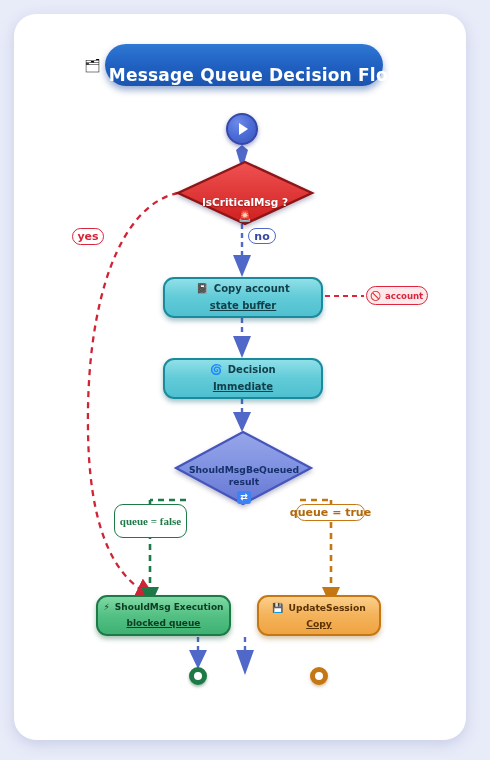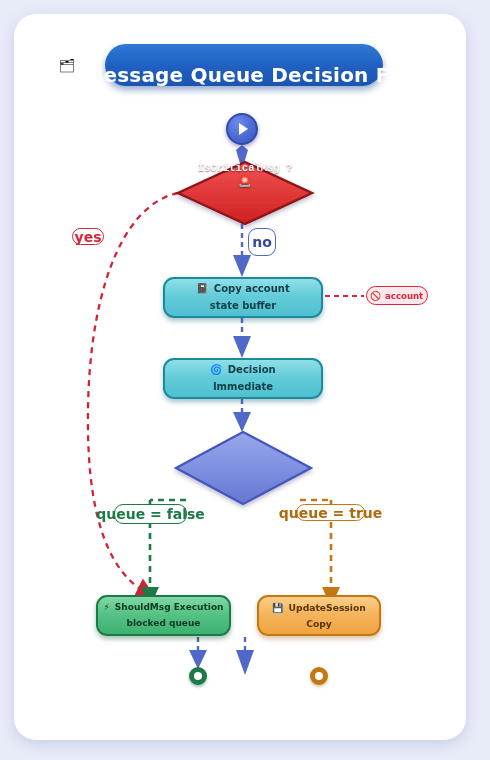--- a/index.html
+++ b/index.html
@@ -56,21 +56,21 @@
     justify-content: center;
     gap: 8px;
   }
   #title-banner .t-icon {
     font-size: 13px;
     line-height: 1;
     filter: saturate(1.1);
   }
   #title-banner .t-text {
     color: #ffffff;
-    font-size: 20px;
+    font-size: 17px;
     font-weight: bold;
     letter-spacing: 0.2px;
     white-space: nowrap;
     margin-top: 20px;
   }
 
   
   #start-node {
     position: absolute;
     left: 226px;
@@ -91,24 +91,23 @@
     border-left: 9px solid #ffffff;
     border-top: 6px solid transparent;
     border-bottom: 6px solid transparent;
     margin-left: 3px;
   }
 
   
   .diamond {
     position: absolute;
     display: flex;
-    align-items: flex-start;
+    align-items: flex-end;
     justify-content: center;
     z-index: 4;
-    font-family: Liberation Mono, monospace;
   }
   .diamond .dlabel {
     position: relative;
     text-align: center;
     line-height: 1.28;
     z-index: 2;
     pointer-events: none;
   }
 
   #diamond-critical {
@@ -153,21 +152,21 @@
     justify-content: center;
     text-align: center;
     z-index: 4;
   }
   .proc .line1 {
     display: flex;
     align-items: center;
     gap: 5px;
     white-space: nowrap;
   }
-  .proc .line2 { white-space: nowrap; }
+  .proc .line2 { white-space: nowrap; text-decoration: underline; }
 
   .proc-teal {
     background: linear-gradient(180deg, #8fe0e8 0%, #62cbd8 48%, #4fc0d0 100%);
     border: 2px solid #1a8a9c;
     box-shadow: 0 3px 5px rgba(20,100,115,0.38);
     color: #12404a;
     font-size: 10px;
     font-weight: bold;
     line-height: 1.65;
   }
@@ -197,36 +196,36 @@
   }
 
   
   .pill {
     position: absolute;
     background: #ffffff;
     border-radius: 9px;
     display: flex;
     align-items: center;
     justify-content: center;
-    font-size: 14px;
+    font-size: 11px;
     font-weight: bold;
     white-space: nowrap;
     z-index: 6;
   }
   #label-yes {
     left: 72px; top: 228px; width: 32px; height: 17px;
     border: 1.4px solid #d9253c; color: #d9253c;
   }
   #label-no {
-    left: 248px; top: 228px; width: 28px; height: 28px;
+    left: 248px; top: 228px; width: 28px; height: 16px;
     border: 1.4px solid #5068c8; color: #35479e;
   }
   #label-qfalse {
-    left: 114px; top: 504px; width: 73px; height: 20px;
-    border: 1.4px solid #1d7a47; color: #1d7a47;
+    left: 114px; top: 504px; width: 73px; height: 34px;
+    border: 1.4px solid #1d7a47; color: #1d7a47; font-family: Liberation Serif, serif;
   }
   #label-qtrue {
     left: 296px; top: 504px; width: 69px; height: 17px;
     border: 1.4px solid #c47712; color: #b06a0c;
   }
   #badge-blocked {
     left: 366px; top: 286px; width: 62px; height: 19px;
     border: 1.4px solid #e0243c; color: #d9253c;
     background: #fde8ec;
     border-radius: 10px;
@@ -373,20 +372,27 @@
   </div>
 
   <div class="proc proc-teal" id="node-should">
     <div class="line1">
       <span>🌀</span>
       <span>Decision</span>
     </div>
     <div class="line2">Immediate</div>
   </div>
 
+  <div class="diamond" id="diamond-queued">
+    <div class="dlabel">
+      <div>ShouldMsgBeQueued</div>
+      <div>result</div>
+      <span class="dbadge">⇄</span>
+    </div>
+  </div>
 
   <div class="proc" id="node-immediate">
     <div class="line1">
       <span>⚡</span>
       <span>ShouldMsg Execution</span>
     </div>
     <div class="line2">blocked queue</div>
   </div>
 
   <div class="proc" id="node-update">

